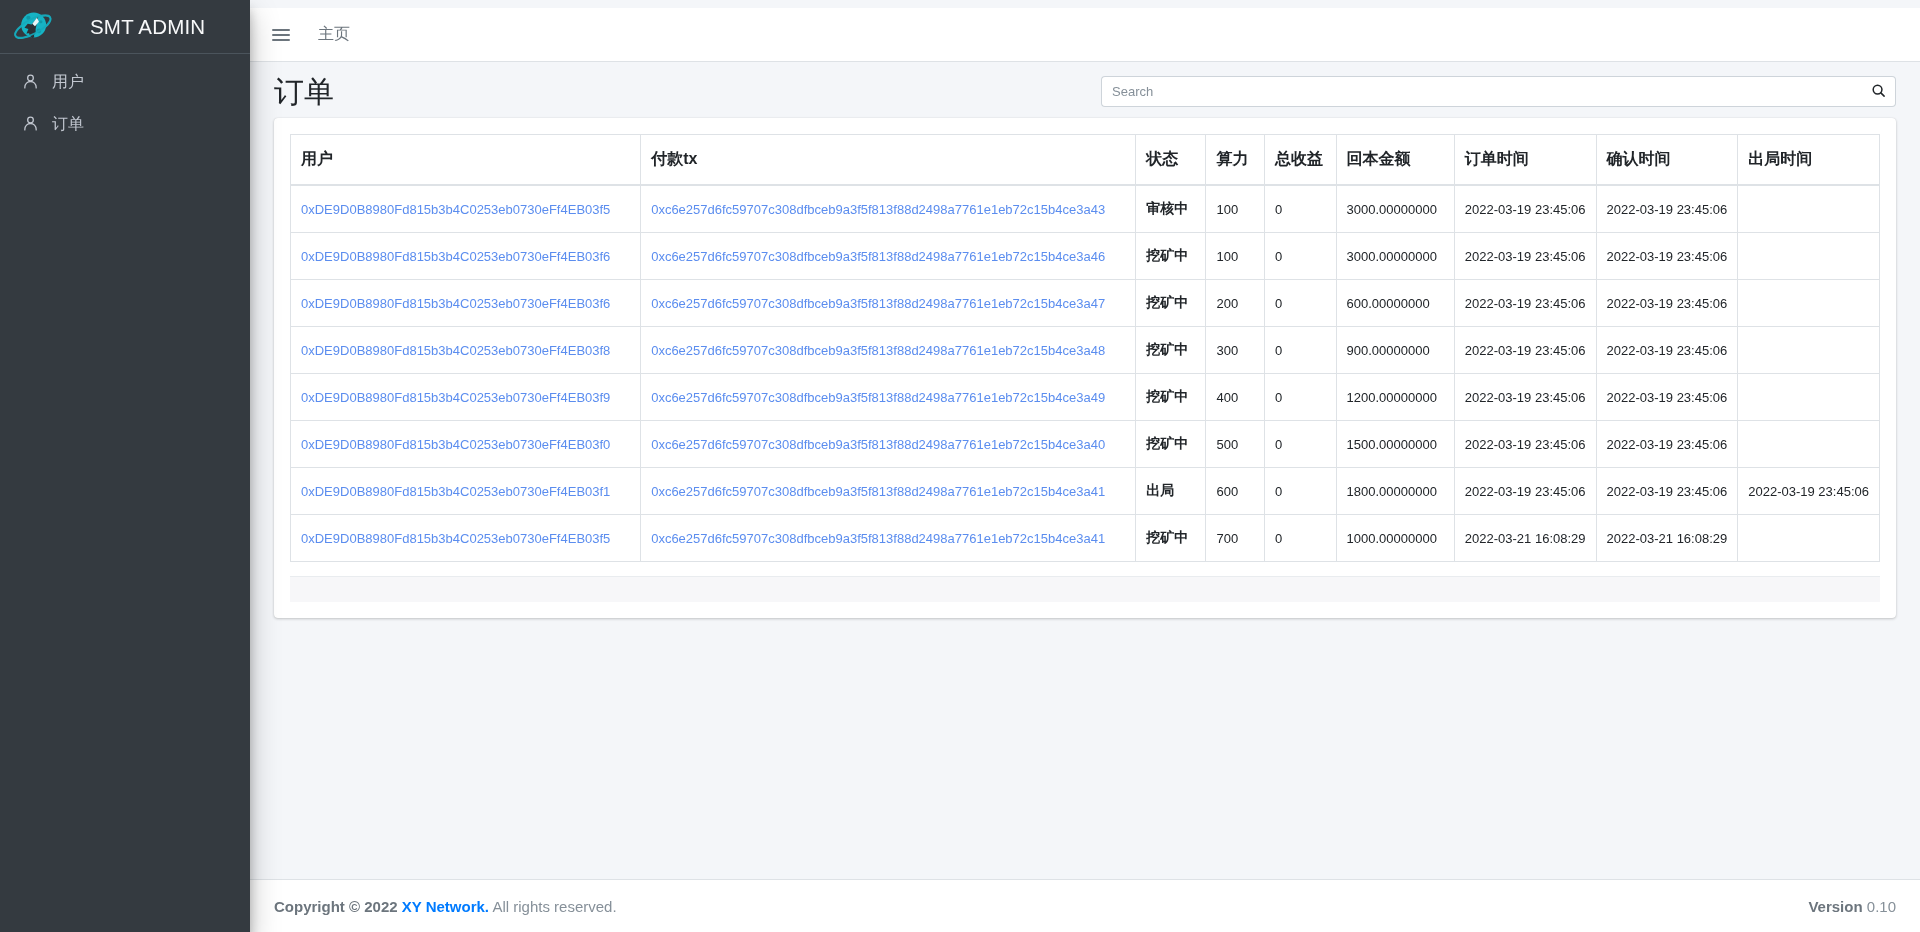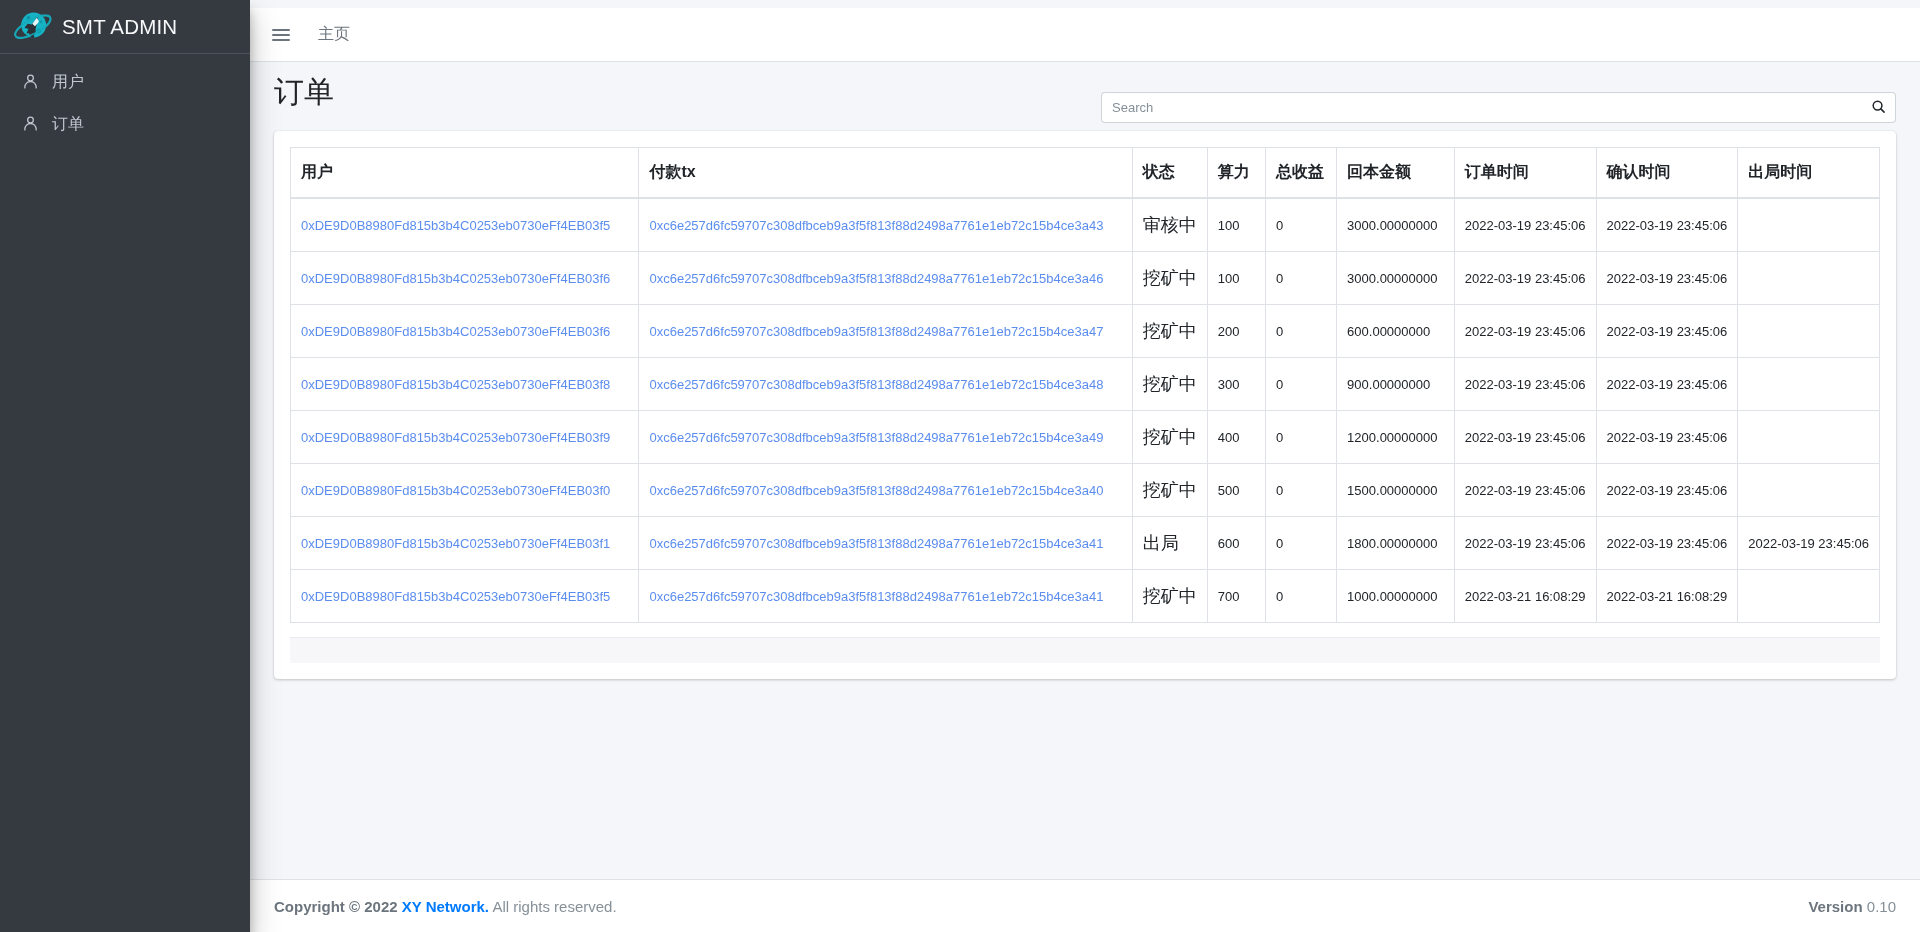--- a/index.html
+++ b/index.html
@@ -23,20 +23,21 @@
     z-index: 30;
     box-shadow: 0 14px 28px rgba(0,0,0,.25), 0 10px 10px rgba(0,0,0,.22);
   }
   #brand {
     height: 54px;
     display: flex;
     align-items: center;
     padding: 0 12px;
     border-bottom: 1px solid #4b545c;
     text-decoration: none;
+    gap: 28px;
   }
   #brand-logo {
     width: 42px; height: 42px;
     flex: 0 0 42px;
     display: block;
     margin-right: 8px;
   }
   #brand-text {
     color: #f8f9fa;
     font-size: 20.5px;
@@ -117,21 +118,21 @@
     font-size: 30px;
     font-weight: 400;
     line-height: 1.2;
     color: #212529;
     margin-top: 4px;
   }
   #search-area {
     margin-left: auto;
     display: flex;
     width: 795px;
-    margin-top: 22px;
+    margin-top: 6px;
   }
   #search-input {
     flex: 1 1 auto;
     height: 31px;
     border: 1px solid #ced4da;
     border-right: none;
     border-radius: 4px 0 0 4px;
     padding: 3px 10px;
     font-size: 13px;
     font-family: "Liberation Sans", sans-serif;
@@ -190,21 +191,21 @@
   tbody td:last-child { border-right: 1px solid #dee2e6; }
   tbody tr:first-child td { border-top: none; }
   .cell-link { color: #5b8def; text-decoration: none; cursor: pointer; }
   .col-user { width: 355px; }
   .col-tx { width: 500px; }
   .col-status { width: 72px; }
   .col-power { width: 60px; }
   .col-income { width: 72px; }
   .col-capital { width: 120px; }
   .col-time { width: 140px; }
-  .cell-cn { font-size: 18px; }
+  .cell-cn { font-size: 14px; font-weight: bold; }
 
   #card-footer {
     background: #f7f7f9;
     border-top: 1px solid #e9ecef;
     height: 26px;
     margin: 14px 16px 0 16px;
   }
   #card-spacer { height: 16px; }
 
   

